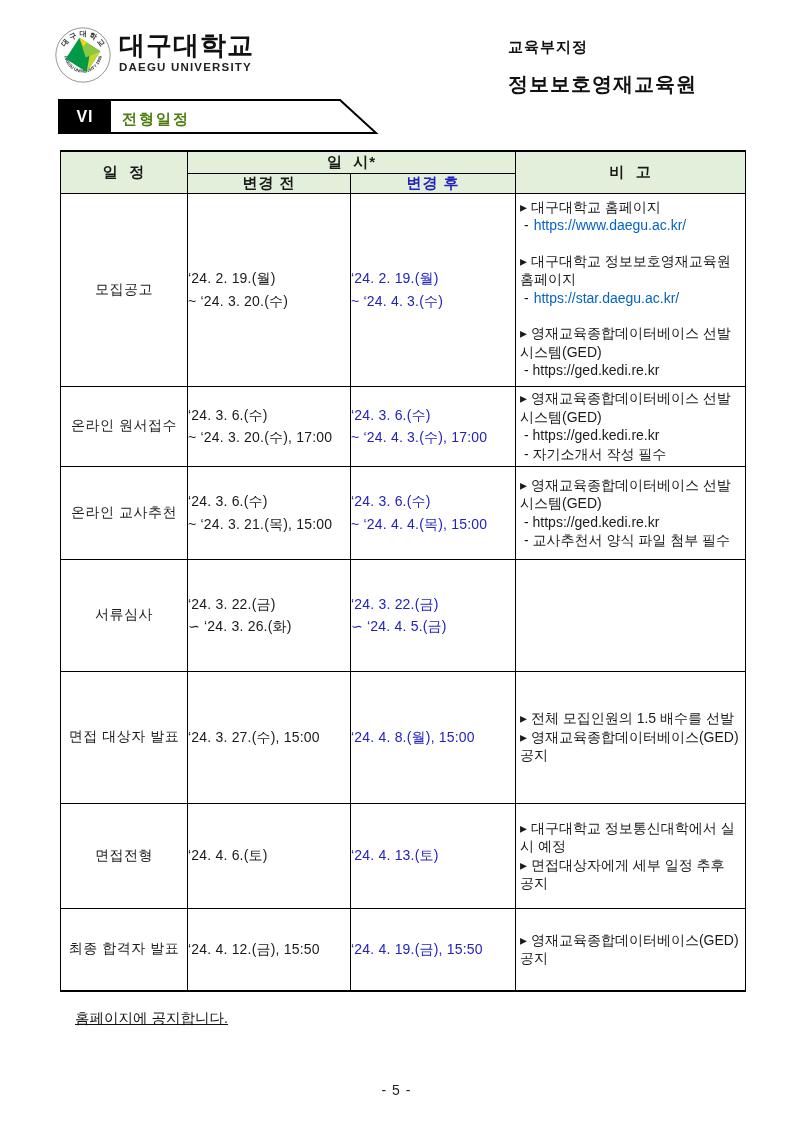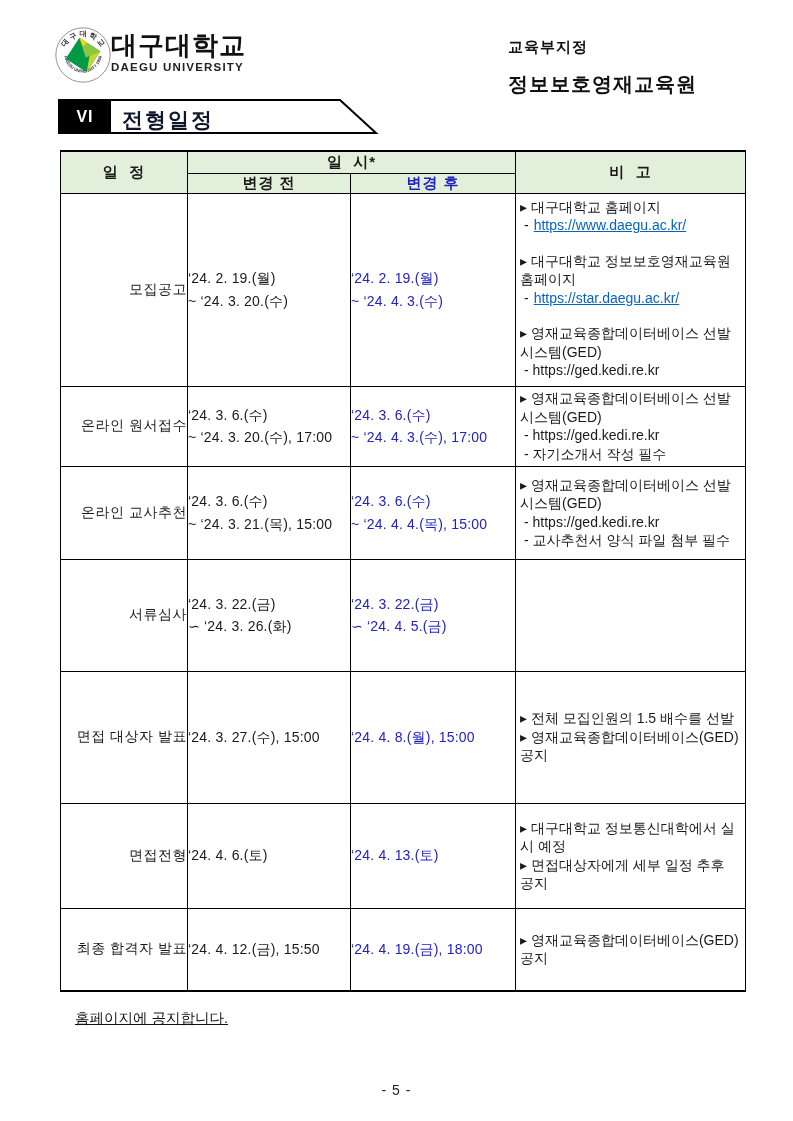--- a/index.html
+++ b/index.html
@@ -7,71 +7,71 @@
   body {
     width:793px; height:1121px; position:relative;
     font-family:"Liberation Sans","DejaVu Sans",sans-serif;
     color:#1a1a1a; overflow:hidden;
   }
   .page { position:absolute; inset:0; }
 
   
   .brand { position:absolute; left:55px; top:27px; display:flex; align-items:flex-start; }
   .seal { width:56px; height:56px; }
-  .brand-text { padding-top:5px; }
+  .brand-text { margin-left:8px; padding-top:5px; }
   .brand-kr { font-size:26px; font-weight:bold; letter-spacing:1px; line-height:1.05; color:#111; }
   .brand-en { font-size:11.5px; font-weight:bold; letter-spacing:1.2px; color:#222; margin-top:2px; }
 
   .org { position:absolute; left:508px; top:38px; }
   .org-line1 { font-size:15px; font-weight:bold; color:#111; letter-spacing:1px; }
   .org-line2 { font-size:20px; font-weight:bold; color:#111; letter-spacing:1px; margin-top:14px; }
 
   
   .banner { position:absolute; left:58px; top:99px; width:322px; height:36px; }
   .banner svg { position:absolute; left:0; top:0; }
   .banner-num {
     position:absolute; left:1px; top:1px; width:52px; height:34px;
     display:flex; align-items:center; justify-content:center;
     color:#fff; font-weight:bold; font-size:16px; letter-spacing:1px;
   }
   .banner-title {
     position:absolute; left:64px; top:0; height:41px; display:flex; align-items:center;
-    font-size:21px; font-weight:bold; letter-spacing:2px; color:#0f172a;
+    font-size:15px; font-weight:bold; letter-spacing:2px; color:#4d7c0f;
   }
 
   
   table.sched {
     position:absolute; left:60px; top:150px;
     border-collapse:collapse; table-layout:fixed; width:685px;
     border:1.5px solid #000; border-top:2.5px solid #000; border-bottom:2px solid #000;
   }
   table.sched th, table.sched td { border:1px solid #000; }
   th { background:#e2efda; font-size:15px; font-weight:bold; white-space:pre-wrap; letter-spacing:1px; }
   .hr1 th { height:22px; }
   .hr2 th { height:20px; border-bottom:2.5px solid #000; }
   th.th-sched, th.th-note { border-bottom:2.5px solid #000; }
   th.th-dt { border-bottom:1px solid #000; }
   th.th-after { color:#2222c0; }
 
   td.name {
-    text-align:right; vertical-align:middle; font-size:14px;
+    text-align:center; vertical-align:middle; font-size:14px;
     border-right:1.5px solid #000; letter-spacing:0.5px;
   }
   td.date {
     vertical-align:middle; font-size:14px;
     white-space:pre-line; line-height:1.6; letter-spacing:0.2px;
   }
   td.after { color:#2222c0; }
   td.note { vertical-align:middle; font-size:14px; padding:2px 6px 2px 4px; line-height:18.5px; }
   td.note.vtop { vertical-align:top; padding-top:4px; }
   .nl { line-height:18.5px; }
   .nl-sub { padding-left:4px; }
   .spacer { height:17px; }
   .dash { margin-right:5px; }
-  .link { color:#0563c1; text-decoration:underline; cursor:pointer; }
+  .link { color:#0563c1; cursor:pointer; }
 
   tr.r0 { height:193px; }
   tr.r1 { height:80px; }
   tr.r2 { height:93px; }
   tr.r3 { height:112px; }
   tr.r4 { height:132px; }
   tr.r5 { height:105px; }
   tr.r6 { height:83px; }
 
   
@@ -213,21 +213,21 @@
         <td class="date after">‘24. 4. 13.(토)</td>
         <td class="note">
           <div class="nl">▸ 대구대학교 정보통신대학에서 실시 예정</div>
           <div class="nl">▸ 면접대상자에게 세부 일정 추후 공지</div>
         </td>
       </tr>
 
       <tr class="r6">
         <td class="name">최종 합격자 발표</td>
         <td class="date">‘24. 4. 12.(금), 15:50</td>
-        <td class="date after">‘24. 4. 19.(금), 18:00</td>
+        <td class="date after">‘24. 4. 19.(금), 15:50</td>
         <td class="note">
           <div class="nl">▸ 영재교육종합데이터베이스(GED) 공지</div>
         </td>
       </tr>
 
     </tbody>
   </table>
 
   <div class="footnote">
     <div class="fn2">홈페이지에 공지합니다.</div>

